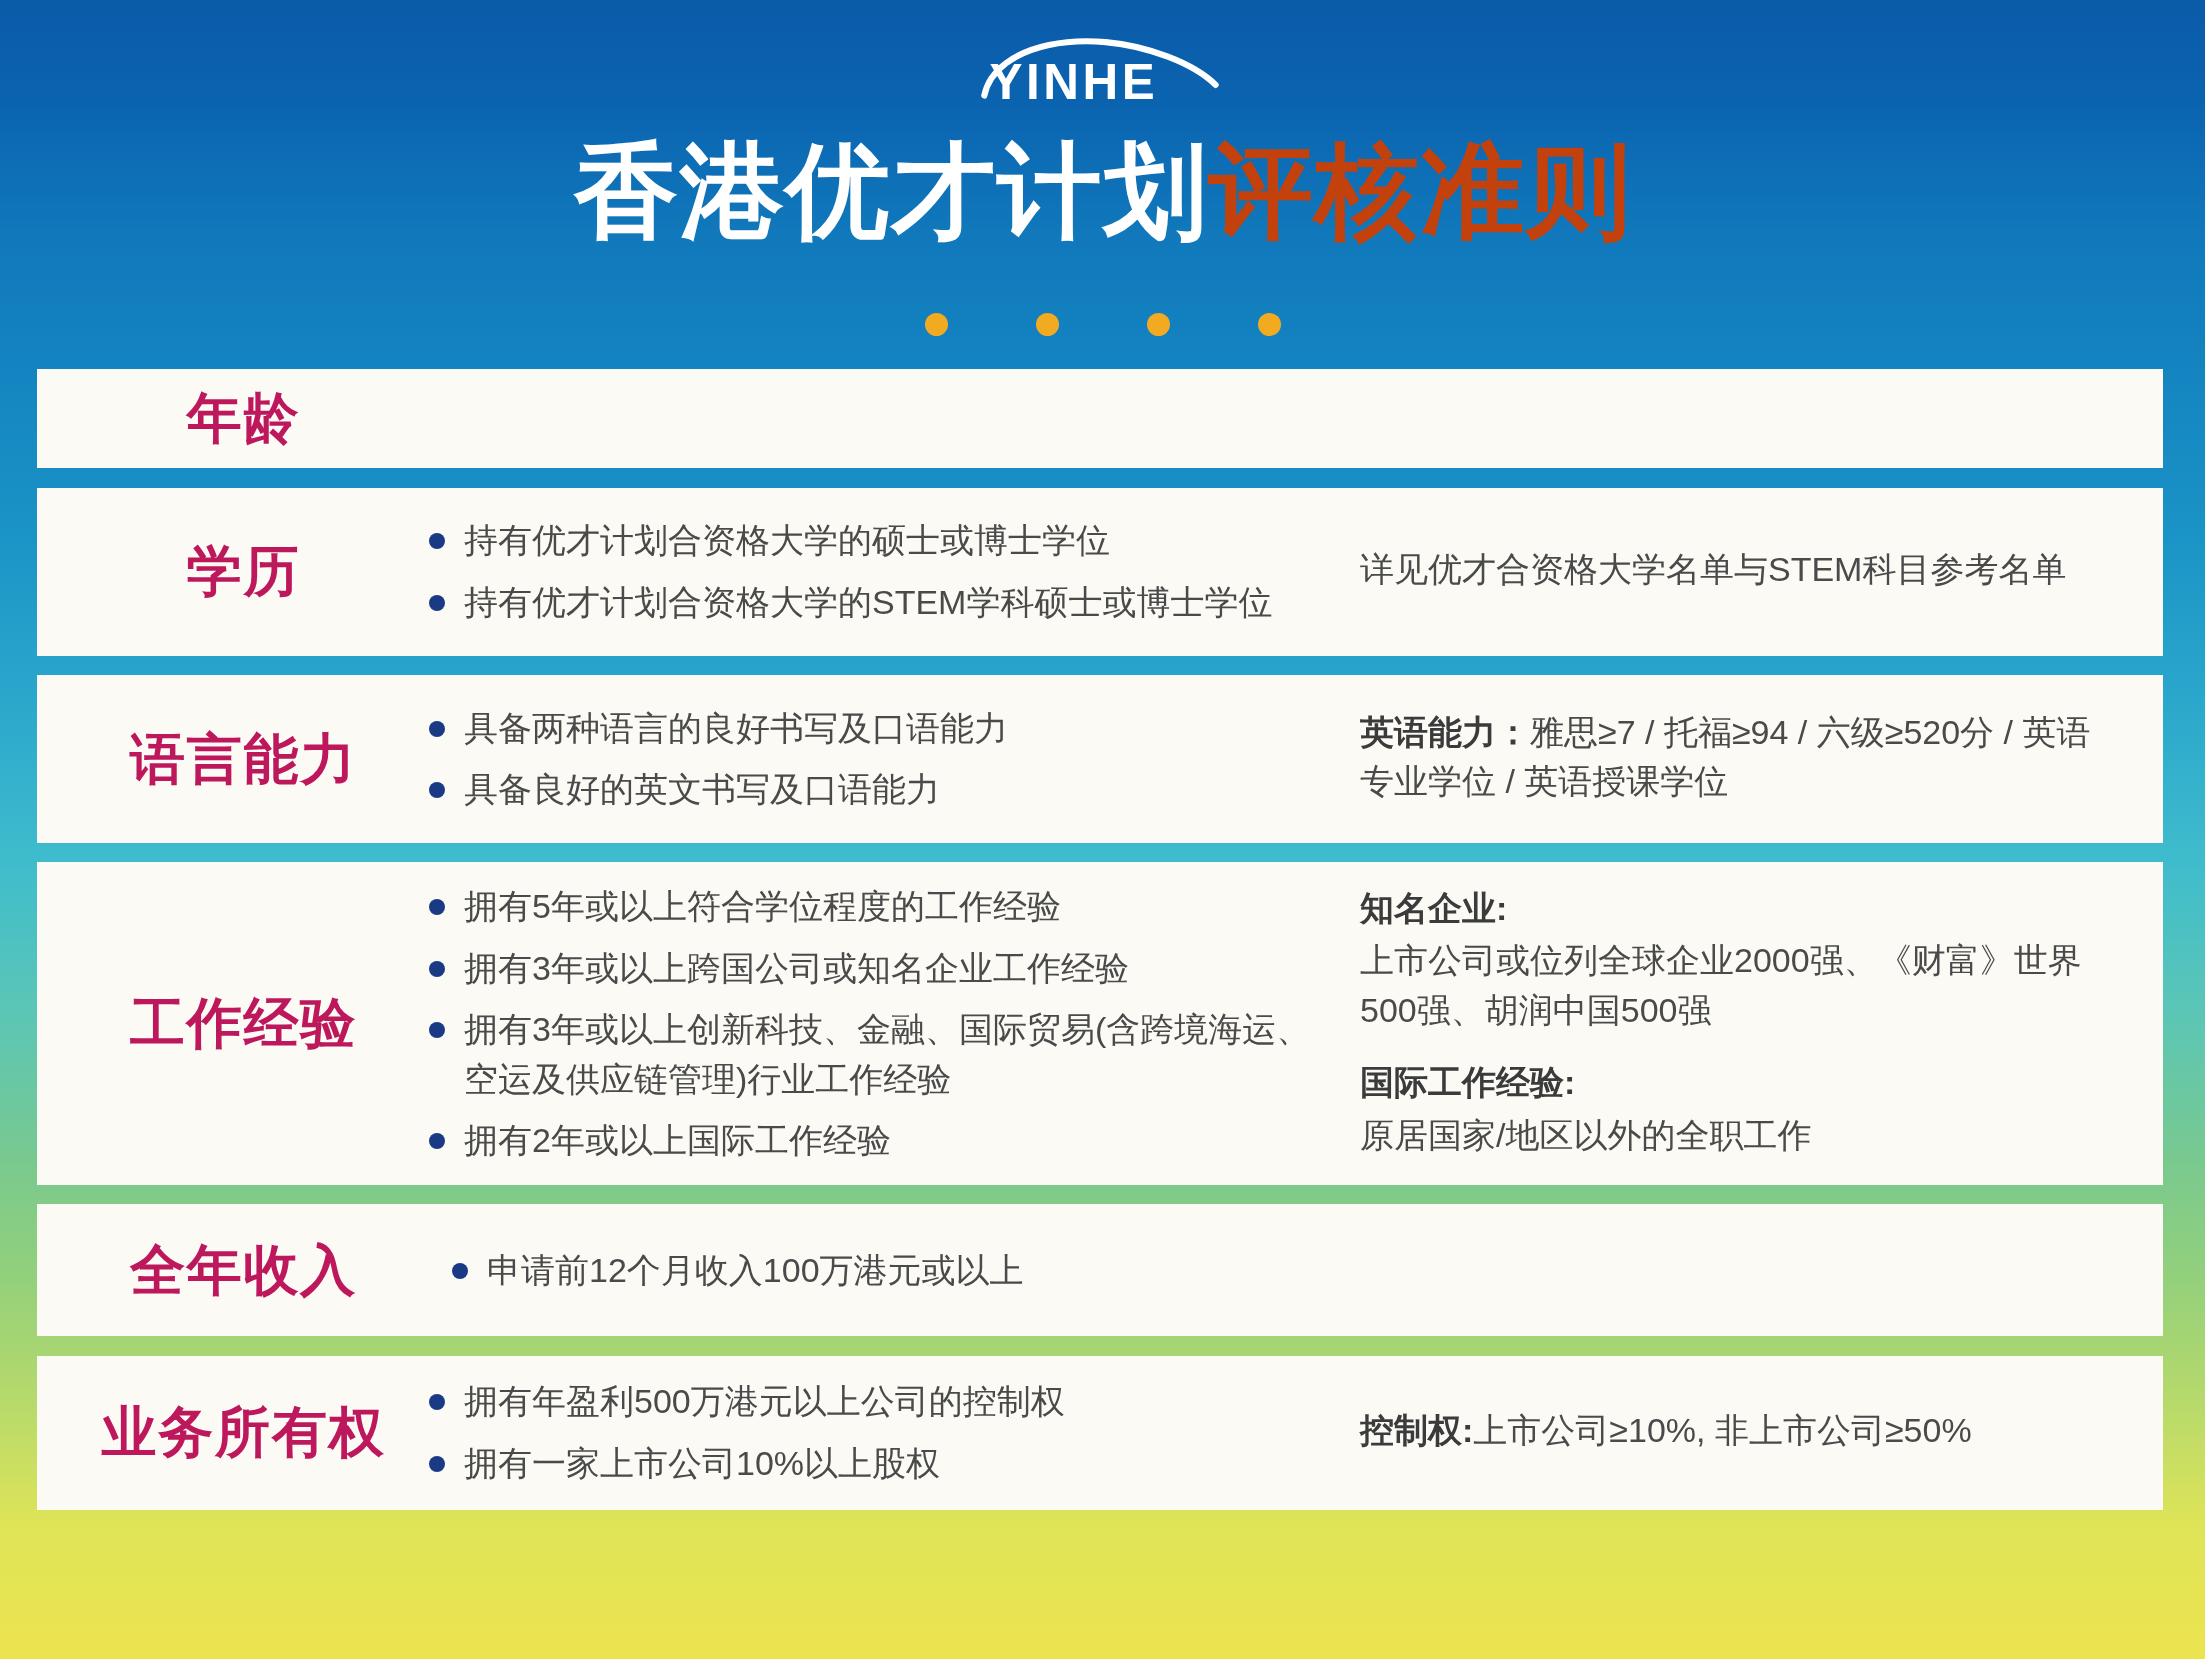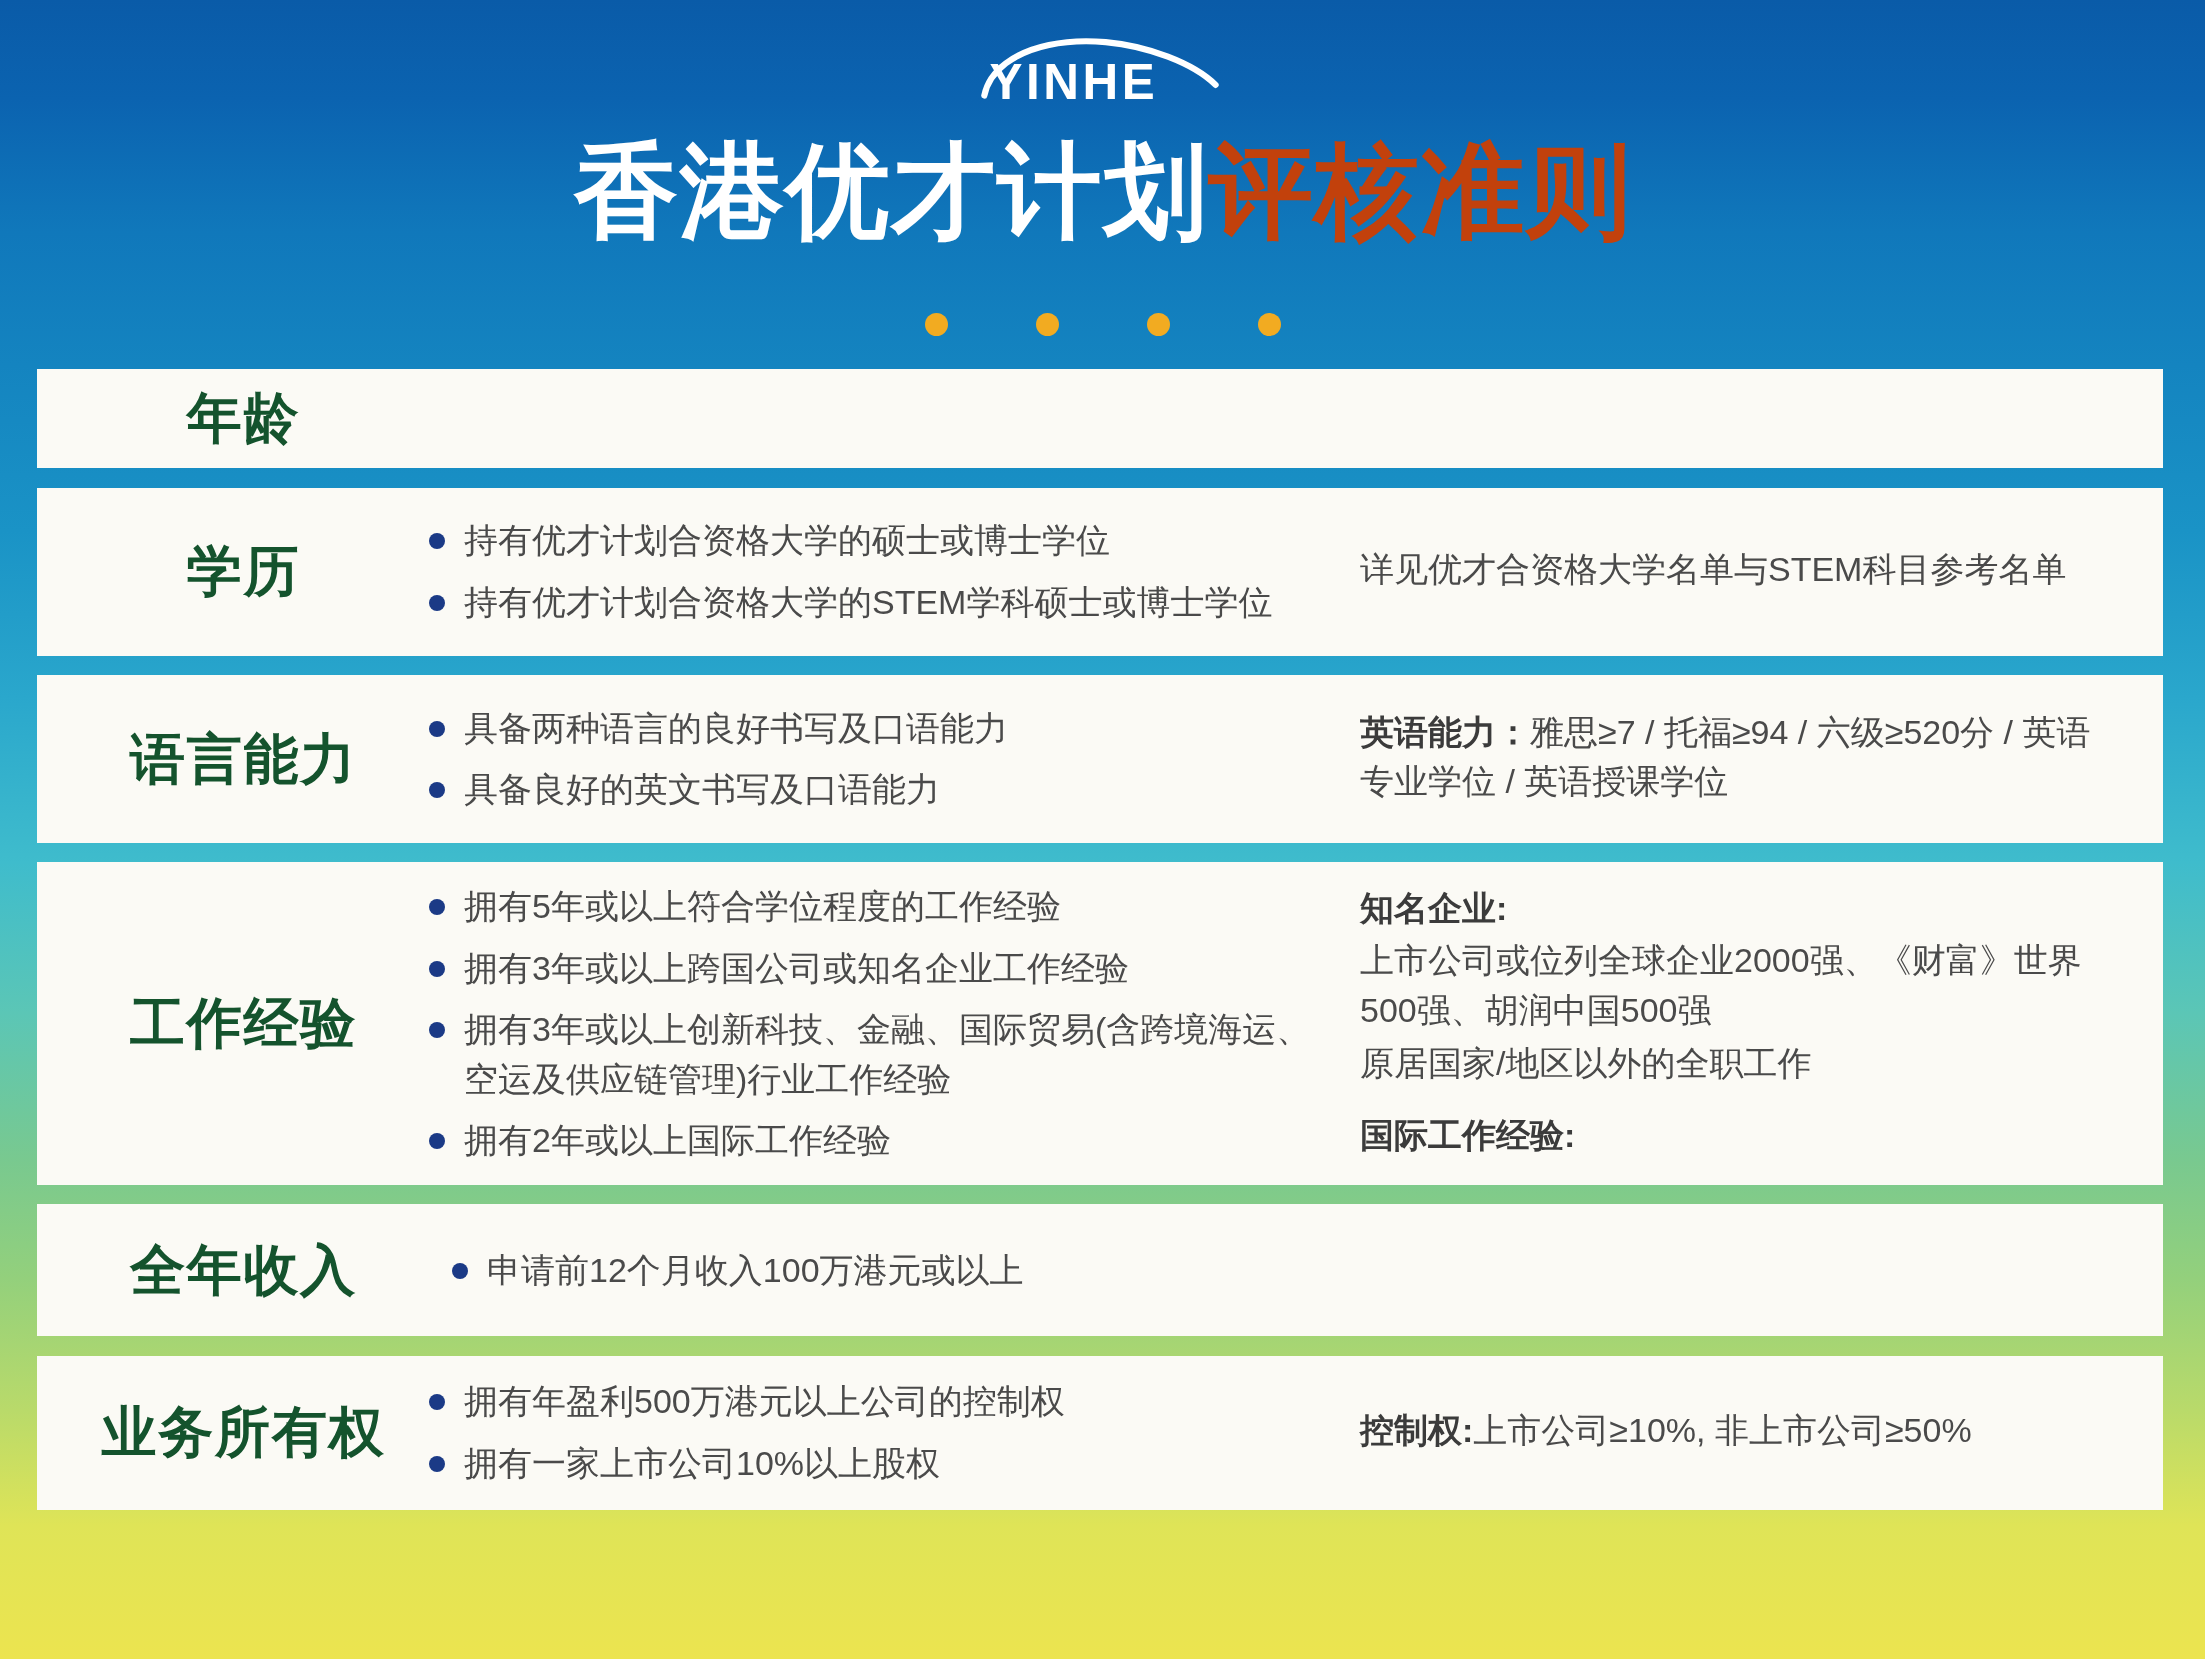--- a/index.html
+++ b/index.html
@@ -54,21 +54,21 @@
     background:#fbfaf5;
     width:2126px;
     margin-bottom:19.4px;
     display:flex;
     align-items:center;
     box-sizing:border-box;
     padding:19.4px 0;
   }
   .card-cat{
     flex:0 0 388px;
-    color:#14532d;
+    color:#be185d;
     font-weight:bold;
     font-size:55px;
     line-height:1.1;
     text-align:center;
     letter-spacing:1.8px;
     padding-left:25px;
     box-sizing:border-box;
     white-space:nowrap;
   }
   .card-cat.cat-wide{font-size:51px;}
@@ -176,22 +176,22 @@
       <div class="card-cat">工作经验</div>
       <div class="card-bullets">
         <div class="bullet">拥有5年或以上符合学位程度的工作经验</div>
         <div class="bullet">拥有3年或以上跨国公司或知名企业工作经验</div>
         <div class="bullet">拥有3年或以上创新科技、金融、国际贸易(含跨境海运、空运及供应链管理)行业工作经验</div>
         <div class="bullet">拥有2年或以上国际工作经验</div>
       </div>
       <div class="card-note">
         <div class="note-line note-strong">知名企业:</div>
         <div class="note-line">上市公司或位列全球企业2000强、《财富》世界500强、胡润中国500强</div>
+        <div class="note-line note-strong spacer">国际工作经验:</div>
         <div class="note-line">原居国家/地区以外的全职工作</div>
-        <div class="note-line note-strong spacer">国际工作经验:</div>
       </div>
     </div>
 
     <div class="card row-income">
       <div class="card-cat">全年收入</div>
       <div class="card-bullets">
         <div class="bullet">申请前12个月收入100万港元或以上</div>
       </div>
       <div class="card-note"></div>
     </div>

